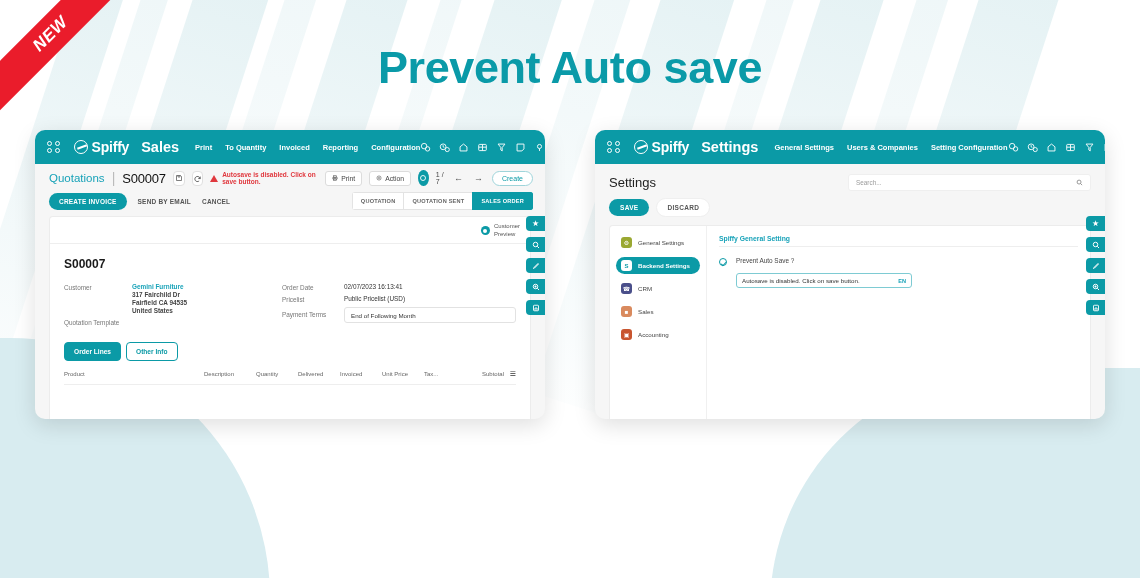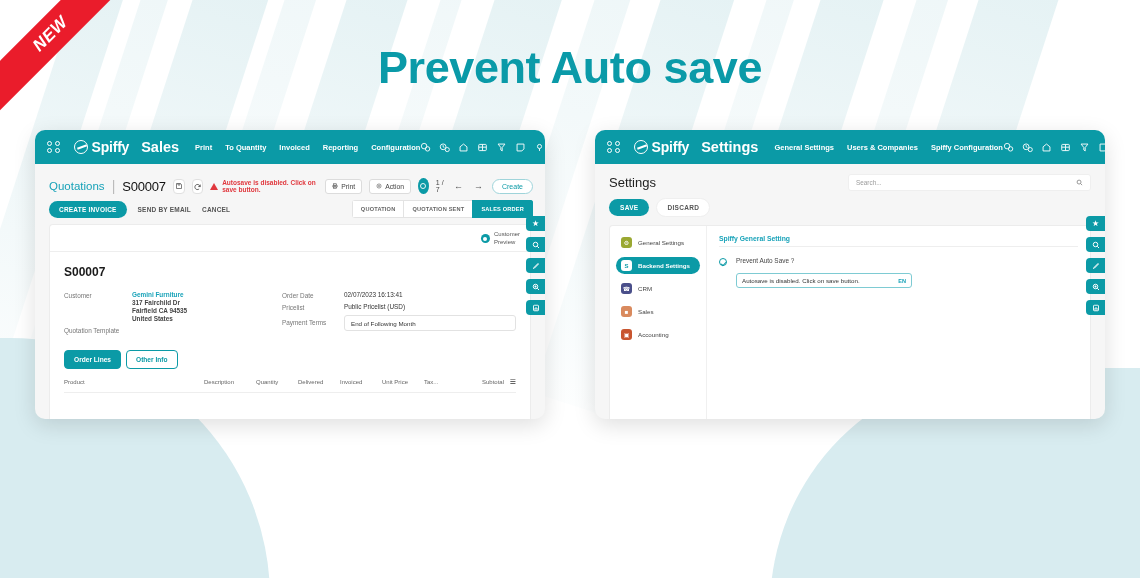--- a/index.html
+++ b/index.html
@@ -142,21 +142,21 @@
     width: 11px; height: 10px;
     opacity: .95;
     display: inline-block;
     position: relative;
   }
   .nav-ic svg { width: 11px; height: 11px; display: block; }
 
   
   .ctrlbar {
     display: flex; align-items: center;
-    padding: 14px 12px 4px 14px;
+    padding: 6px 12px 4px 14px;
     gap: 7px;
     background: #f6f6f6;
     flex: none;
   }
   .crumb { color: #17a2b8; font-size: 11.5px; }
   .crumb-sep { color: #bbb; font-size: 14px; font-weight: 300; }
   .record-id { font-size: 13px; color: #111; font-weight: 500; letter-spacing: -.2px; }
   .mini-btn {
     width: 15px; height: 15px;
     border-radius: 4px;
@@ -657,21 +657,21 @@
           <i></i>
         </div>
       <div class="brand">
         <div class="brand-mark"></div>
         <span class="brand-name">Spiffy</span>
       </div>
       <span class="app-name">Settings</span>
       <div class="menus">
         <span>General Settings</span>
         <span>Users &amp; Companies</span>
-        <span>Spiffy Configuration</span>
+        <span>Setting Configuration</span>
       </div>
       <div class="nav-right">
         <span class="nav-ic">
             <svg viewBox="0 0 16 16" fill="none" stroke="#fff" stroke-width="1.4">
               <circle cx="6" cy="6" r="4"></circle>
               <circle cx="11" cy="10" r="3.2"></circle>
             </svg>
           </span>
         <span class="nav-ic">
             <svg viewBox="0 0 16 16" fill="none" stroke="#fff" stroke-width="1.4">

